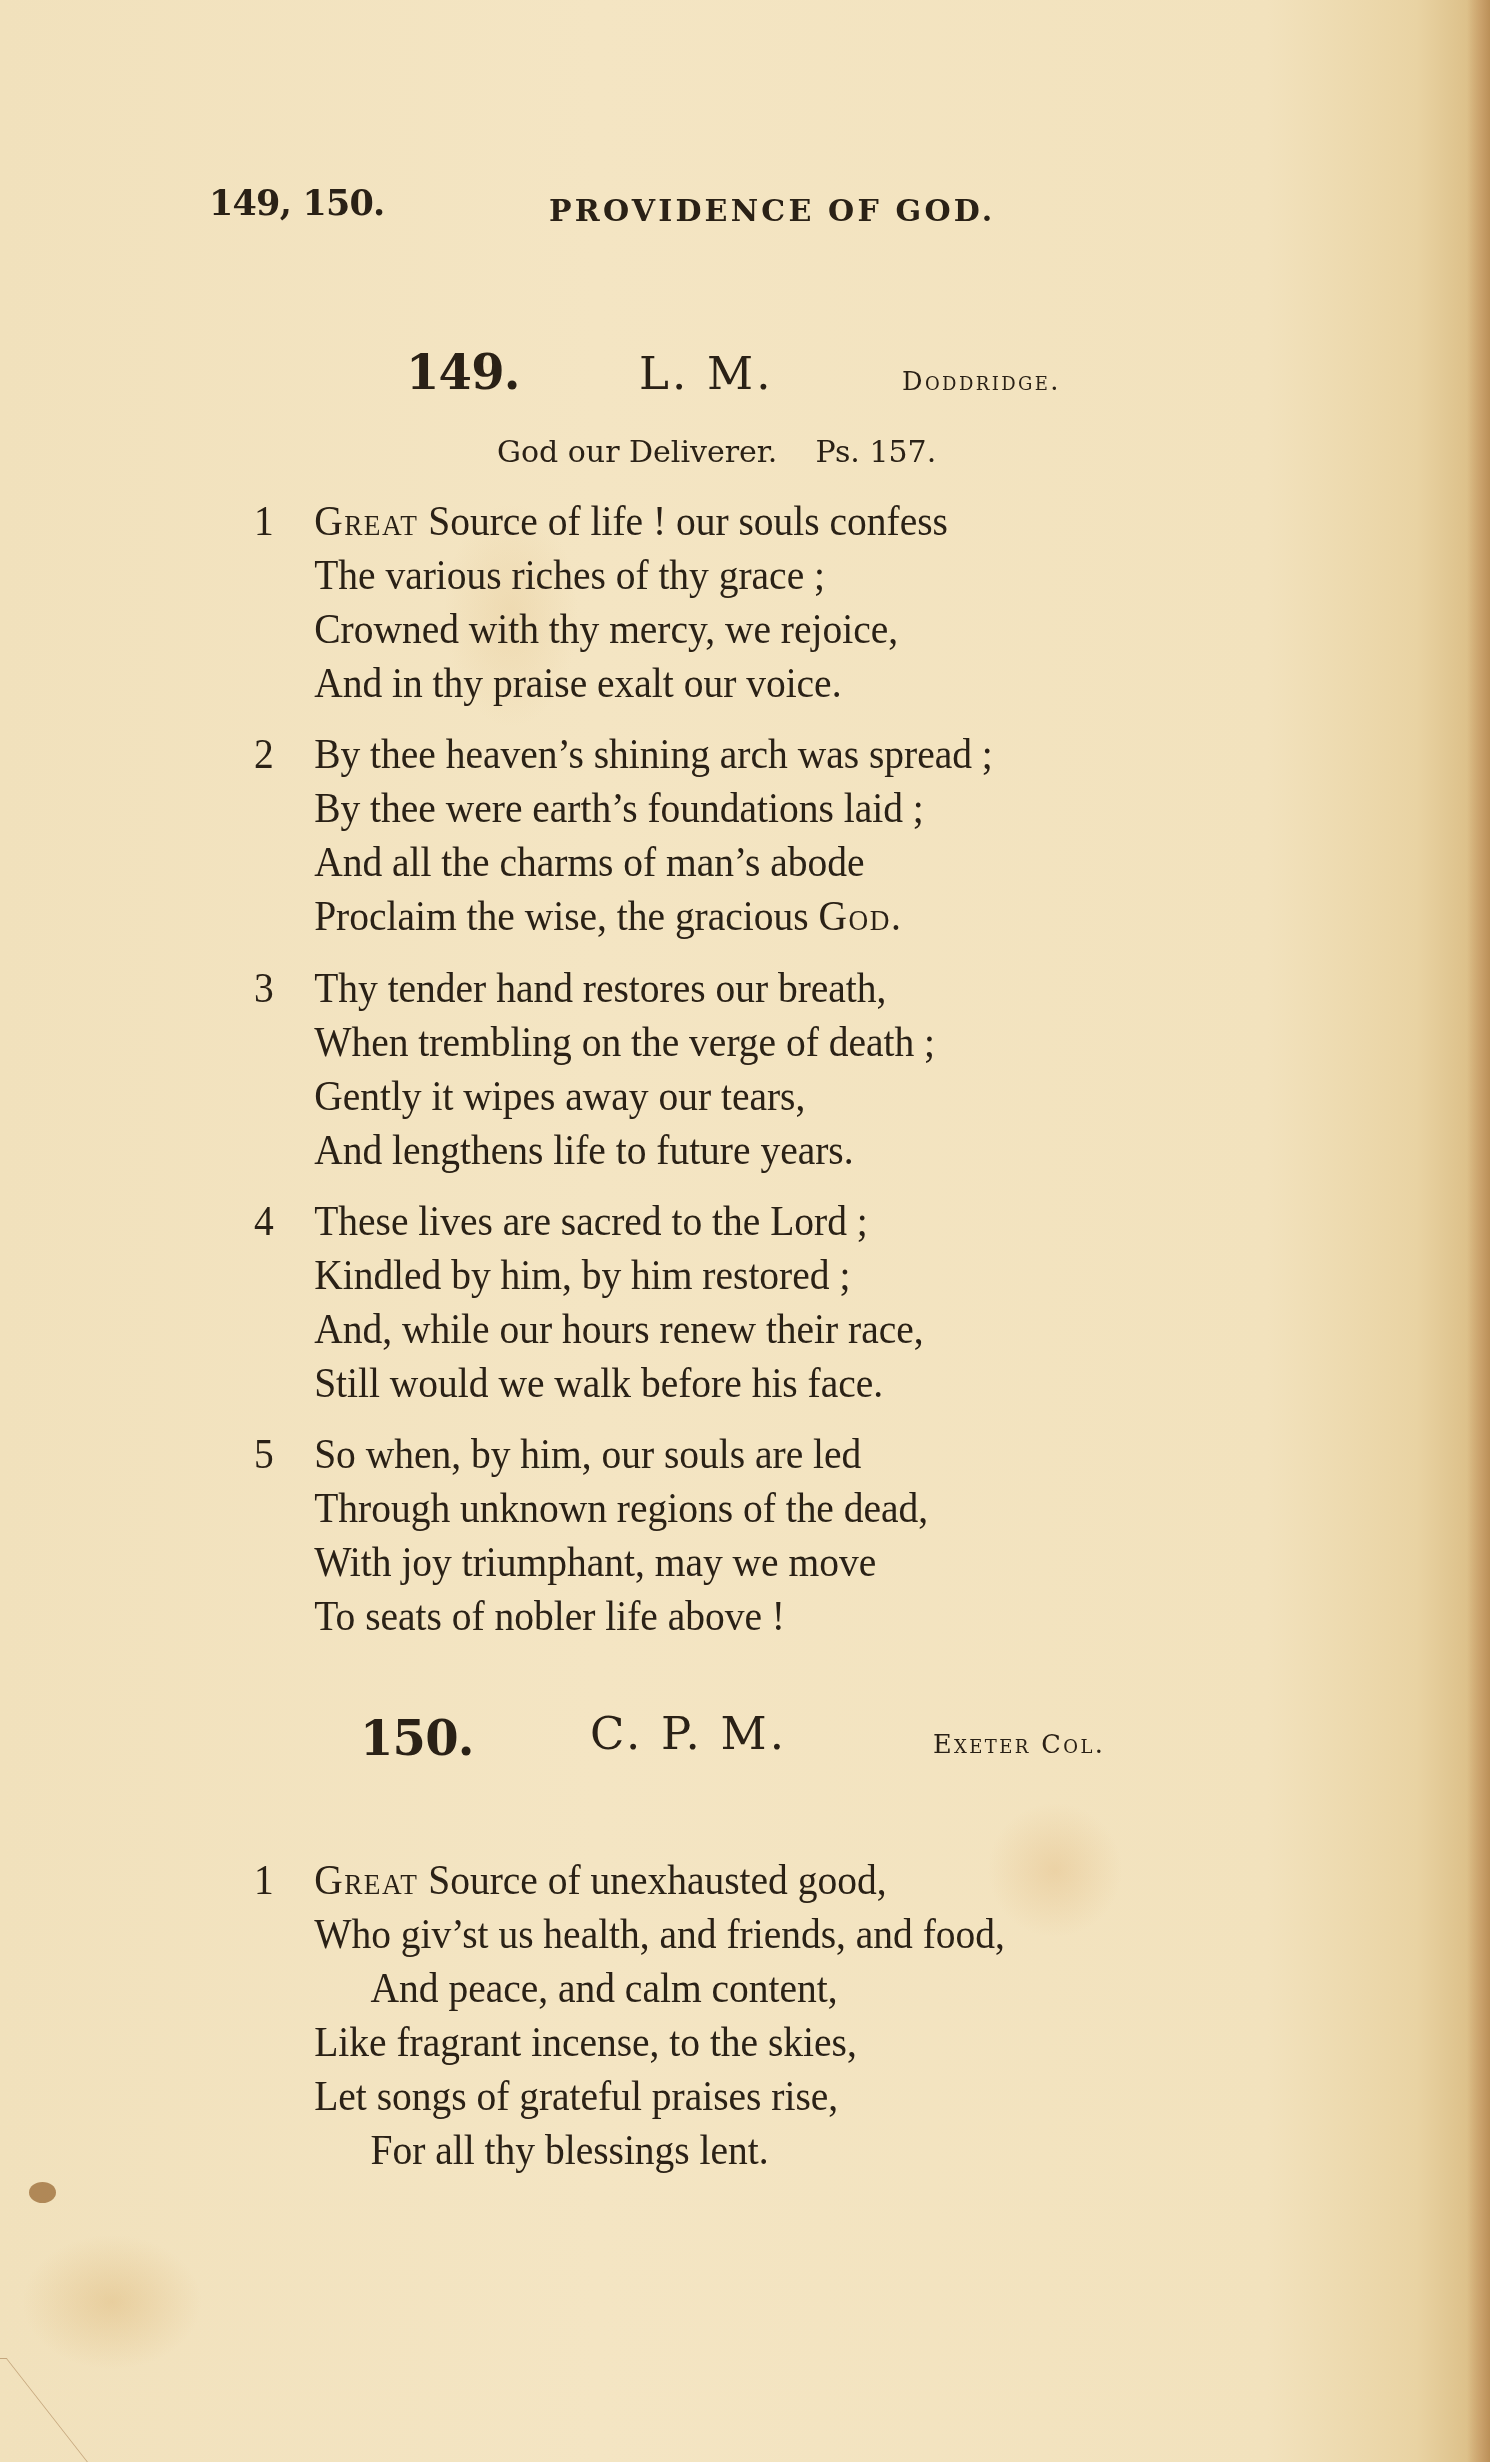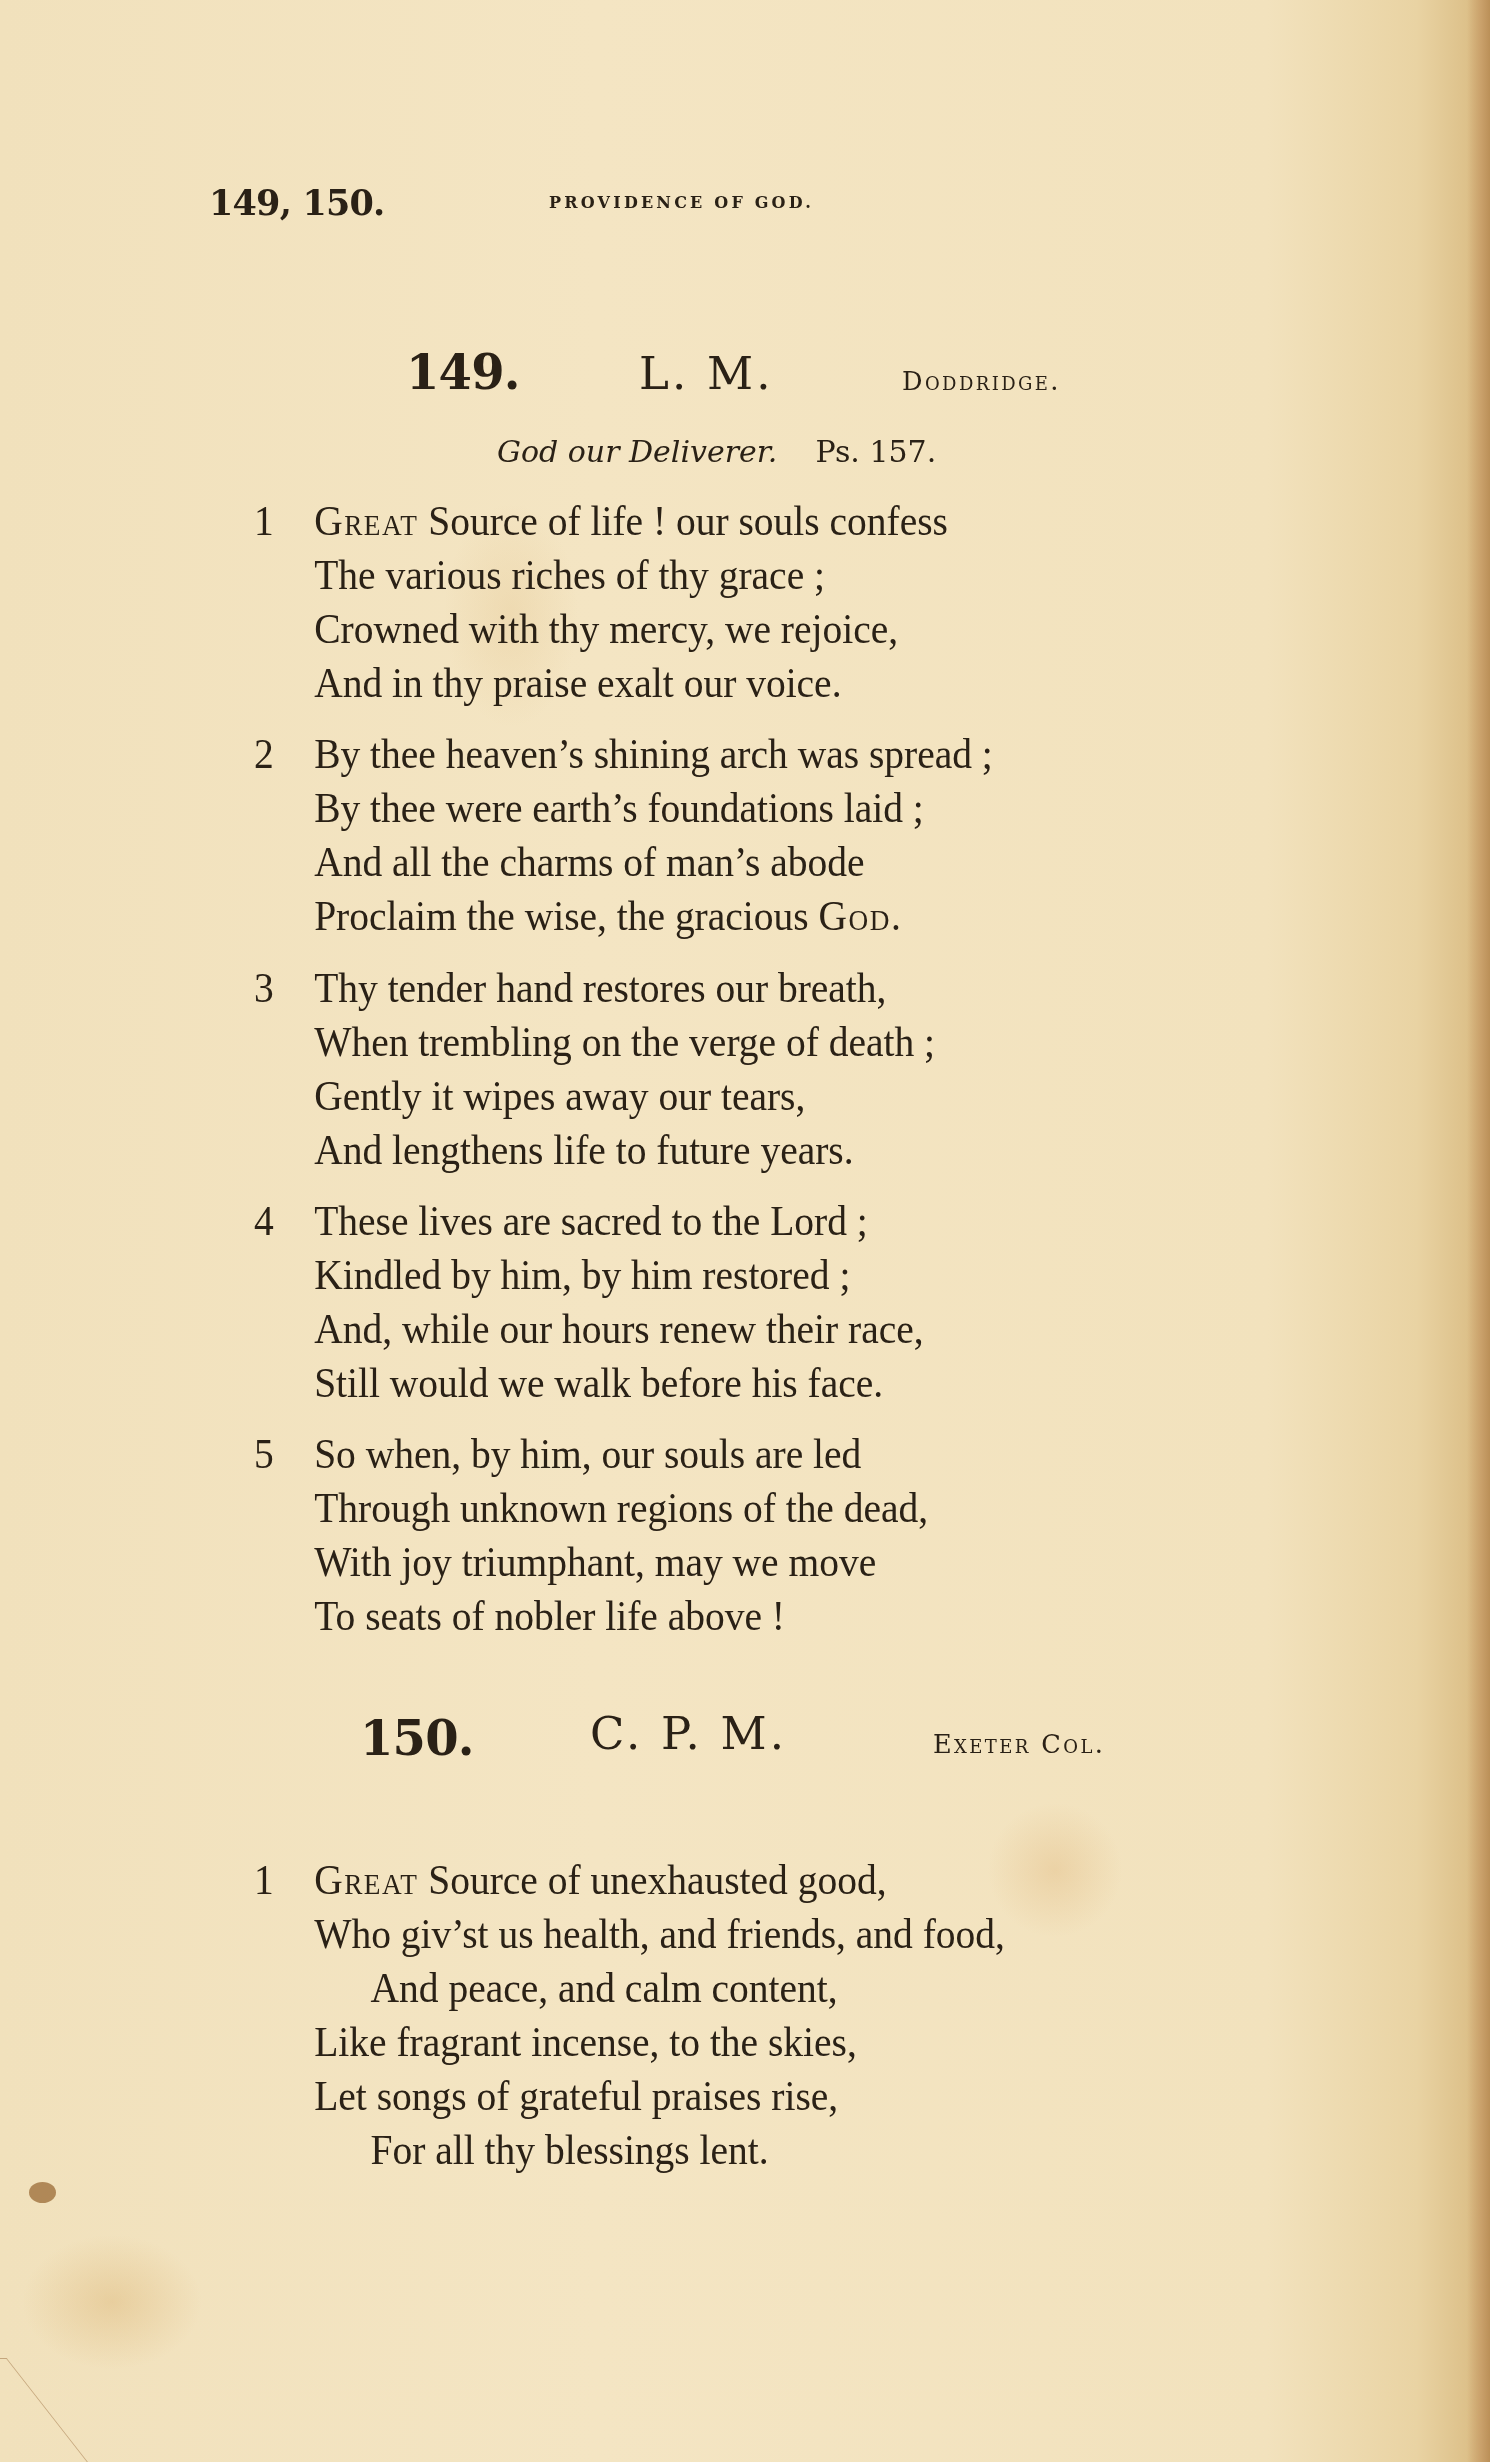--- a/index.html
+++ b/index.html
@@ -30,28 +30,28 @@
     .spot {
       position: absolute; left: 29px; top: 2182px; width: 27px; height: 21px;
       border-radius: 50%; background: #9a6a36; opacity: 0.75;
     }
 
     .running-head {
       position: absolute; top: 182px; left: 209px; width: 1119px; height: 48px;
       font-family: "DejaVu Serif", serif; font-weight: bold; text-align: right;
     }
     .rh-nums { position: absolute; left: 0; top: 0; font-size: 35px; letter-spacing: -0.8px; }
-    .rh-title { position: absolute; left: 340px; top: 11.2px; font-size: 16px; letter-spacing: 3.2px; }
+    .rh-title { position: absolute; left: 340px; top: 11.2px; font-size: 30px; letter-spacing: 3.2px; }
 
     .hymn-head { position: absolute; width: 1199px; }
     .hymn-num { position: absolute; font-family: "DejaVu Serif", serif; font-weight: bold; font-size: 48px; letter-spacing: -0.8px; }
     .meter { position: absolute; font-family: "DejaVu Serif", serif; font-size: 45px; letter-spacing: 3.2px; }
     .author { position: absolute; font-family: "DejaVu Serif", serif; font-variant: small-caps; font-size: 25.6px; letter-spacing: 2.4px; }
     .subtitle { position: absolute; font-family: "DejaVu Serif", serif; font-size: 30px; }
-    .subtitle .it { font-style: italic; }
+    .subtitle .it { }
 
     .stanza { position: absolute; left: 254px; width: 1119px; }
     .line {
       position: relative; height: 54px; line-height: 54px;
       font-size: 42px; padding-left: 64px; white-space: nowrap;
       font-family: "Liberation Serif", serif; transform: scaleX(0.94); transform-origin: left center;
     }
     .line.indent { padding-left: 124px; }
     .vnum { position: absolute; left: 0; top: 0; }
     .sc { font-variant: small-caps; letter-spacing: 1.6px; }

